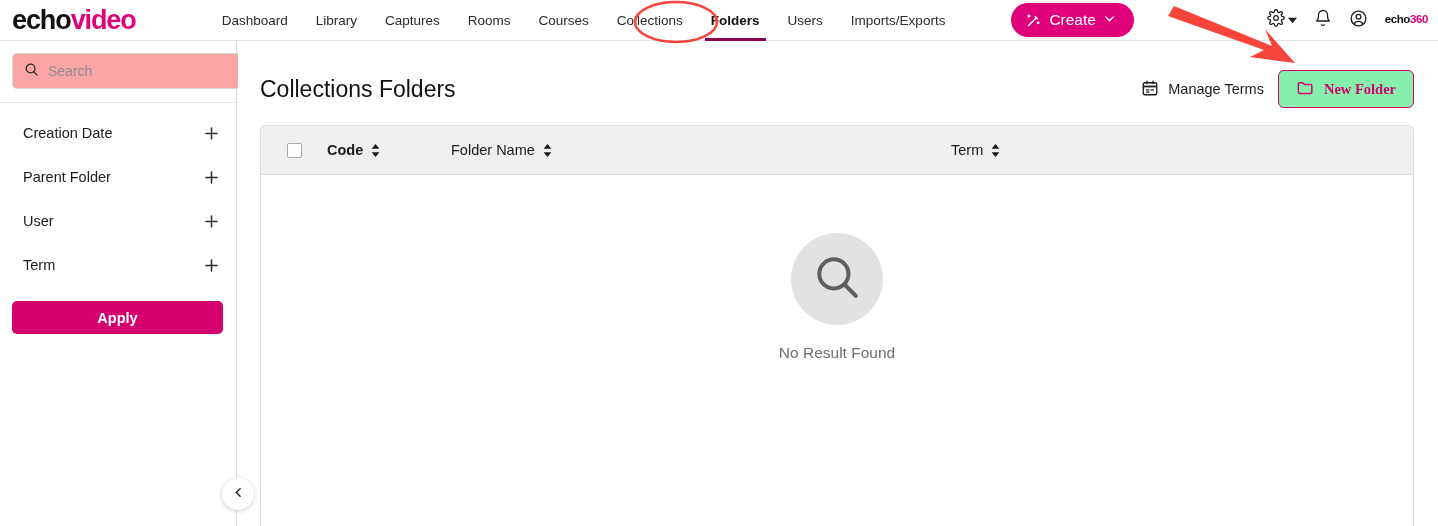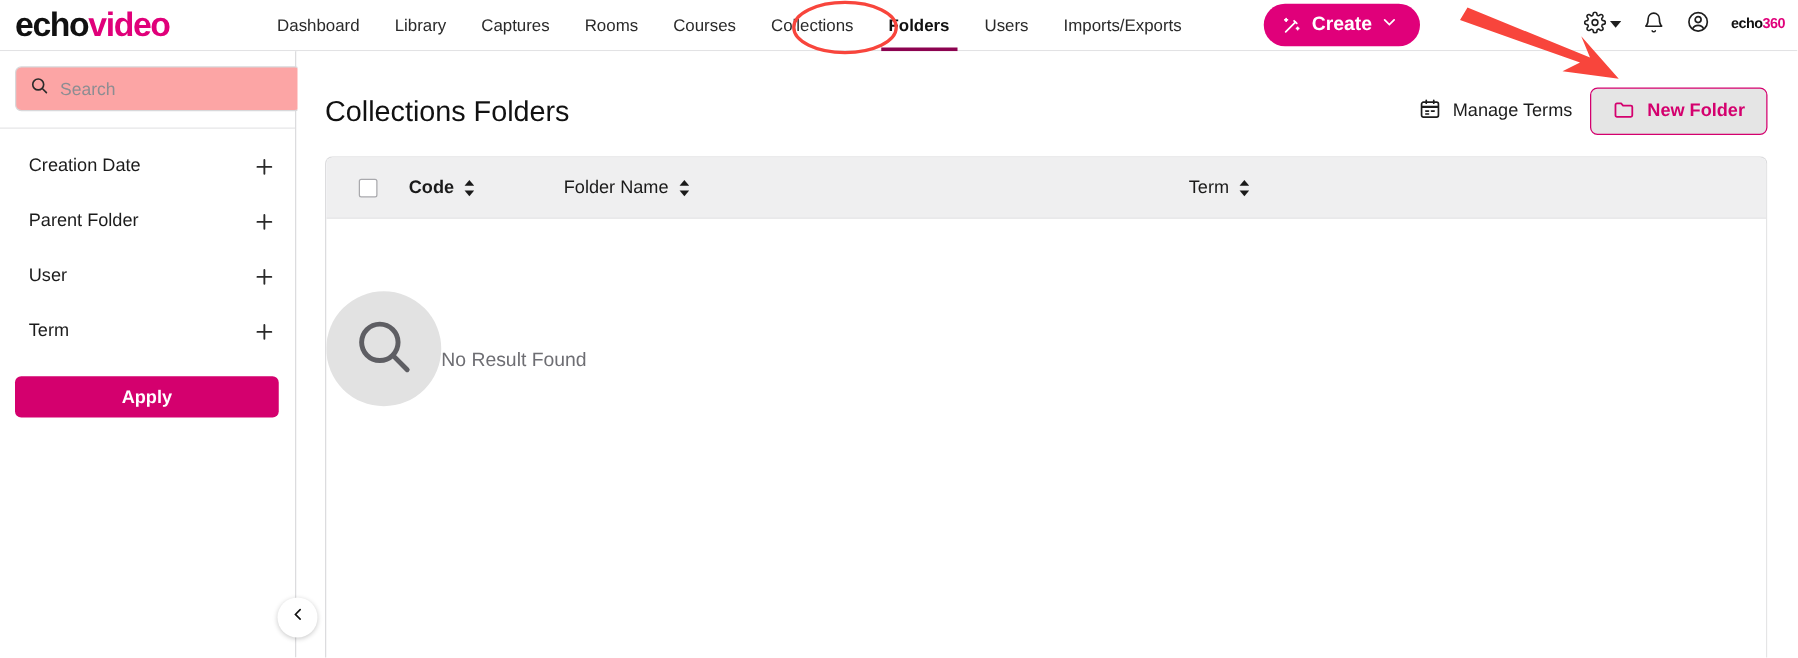--- a/index.html
+++ b/index.html
@@ -39,21 +39,21 @@
   .navlink.active::after {
     content: ""; position: absolute; left: 8px; right: 8px; bottom: 0;
     height: 3px; background: #8c0350;
   }
 
   .create-btn {
     margin-left: 16px;
     background: #e0007a; color: #ffffff;
     border: none; border-radius: 19px;
     height: 34px; padding: 0 18px 0 14px;
-    font-size: 15.5px; font-weight: bold;
+    font-size: 15.5px; font-weight: normal;
     font-family: "Liberation Sans", sans-serif;
     display: flex; align-items: center; gap: 7px;
     cursor: pointer;
   }
   .wand { display: inline-block; width: 17px; height: 17px; }
 
   .nav-right {
     margin-left: auto; margin-right: 10px;
     display: flex; align-items: center; gap: 17px;
   }
@@ -142,22 +142,22 @@
   .head-actions { margin-left: auto; display: flex; align-items: center; gap: 14px; }
   .manage-terms {
     display: flex; align-items: center; gap: 9px;
     font-size: 14.5px; color: #1c1c1c; cursor: pointer;
   }
   .new-folder {
     display: flex; align-items: center; gap: 9px;
     height: 38px; padding: 0 17px;
     border: 1.4px solid #d4006e; border-radius: 6px;
     color: #d4006e; font-size: 14.5px; font-weight: bold;
-    background: #e5e5e5; cursor: pointer;
-    font-family: Liberation Sans, sans-serif;
+    background: #86efac; cursor: pointer;
+    font-family: Liberation Serif, serif;
   }
 
   .table {
     margin: 8px 24px 0 22px;
     border: 1px solid #dcdcde; border-radius: 6px 6px 0 0;
     border-bottom: none;
     height: 410px; overflow: hidden;
     background: #fff;
   }
   .thead {
@@ -174,21 +174,21 @@
   .chk {
     width: 15px; height: 15px; border: 1.4px solid #a9a9ad;
     border-radius: 2px; background: #fff; cursor: pointer;
   }
   .th-code { width: 124px; font-weight: bold; }
   .th-name { width: 500px; }
   .th-term { width: 260px; }
   .sort { display: inline-flex; flex-direction: column; line-height: 0; }
 
   .empty {
-    display: flex; flex-direction: row; align-items: center;
+    display: flex; flex-direction: column; align-items: center;
     padding-top: 58px;
   }
   .empty-circle {
     width: 92px; height: 92px; border-radius: 50%;
     background: #e2e2e2;
     display: flex; align-items: center; justify-content: center;
   }
   .empty-text { margin-top: 19px; font-size: 15.5px; color: #6e6e73; }
 
   

